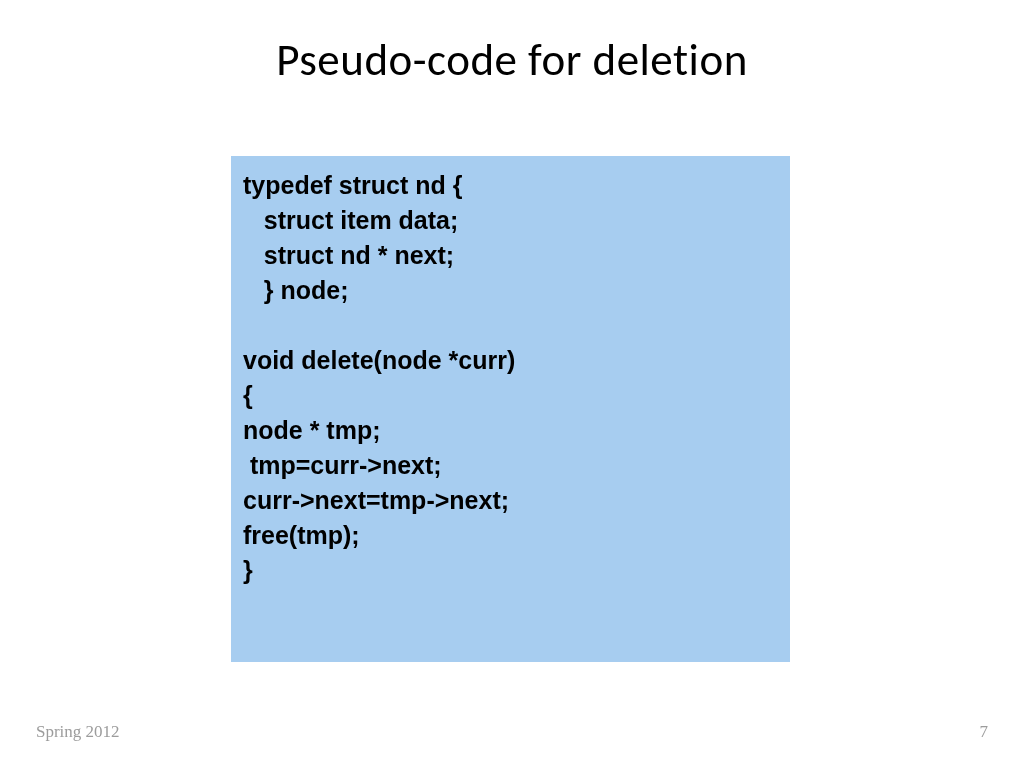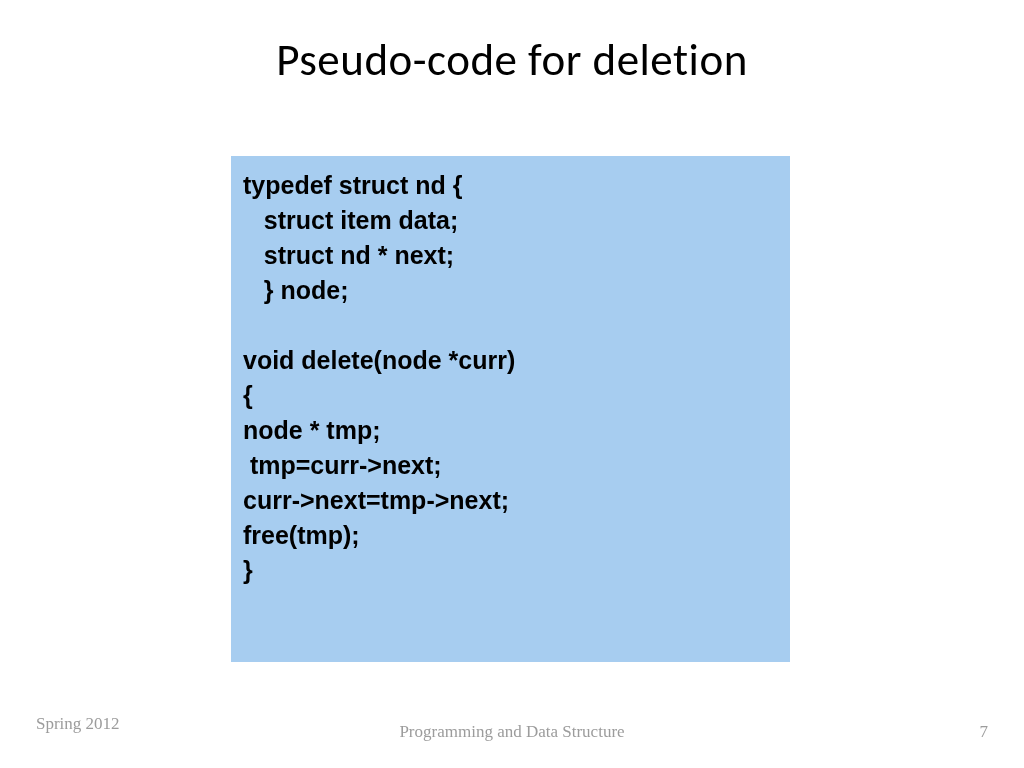--- a/index.html
+++ b/index.html
@@ -43,21 +43,21 @@
     left: 0;
     width: 100%;
     height: 24px;
     font-family: "Times New Roman", Times, serif;
     color: #9c9c9c;
     font-size: 17px;
   }
   .footer-left {
     position: absolute;
     left: 36px;
-    bottom: 8px;
+    bottom: 0;
   }
   .footer-center {
     position: absolute;
     left: 0;
     width: 100%;
     text-align: center;
     bottom: 0;
   }
   .footer-right {
     position: absolute;
@@ -78,15 +78,14 @@
 void delete(node *curr)
 {
 node * tmp;
  tmp=curr-&gt;next;
 curr-&gt;next=tmp-&gt;next;
 free(tmp);
 }</div>
 
 <div class="footer">
   <span class="footer-left">Spring 2012</span>
-  <span class="footer-center">Programming and Data Structure</span>
   <span class="footer-right">7</span>
 </div>
 
 </body></html>

